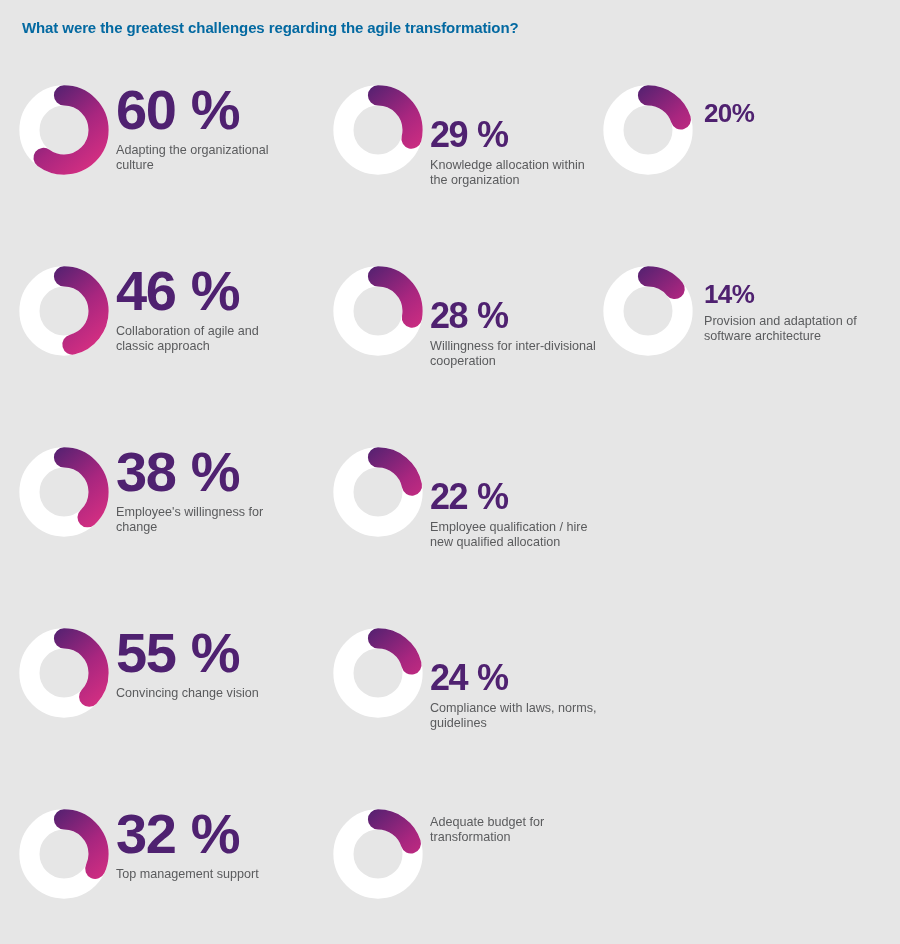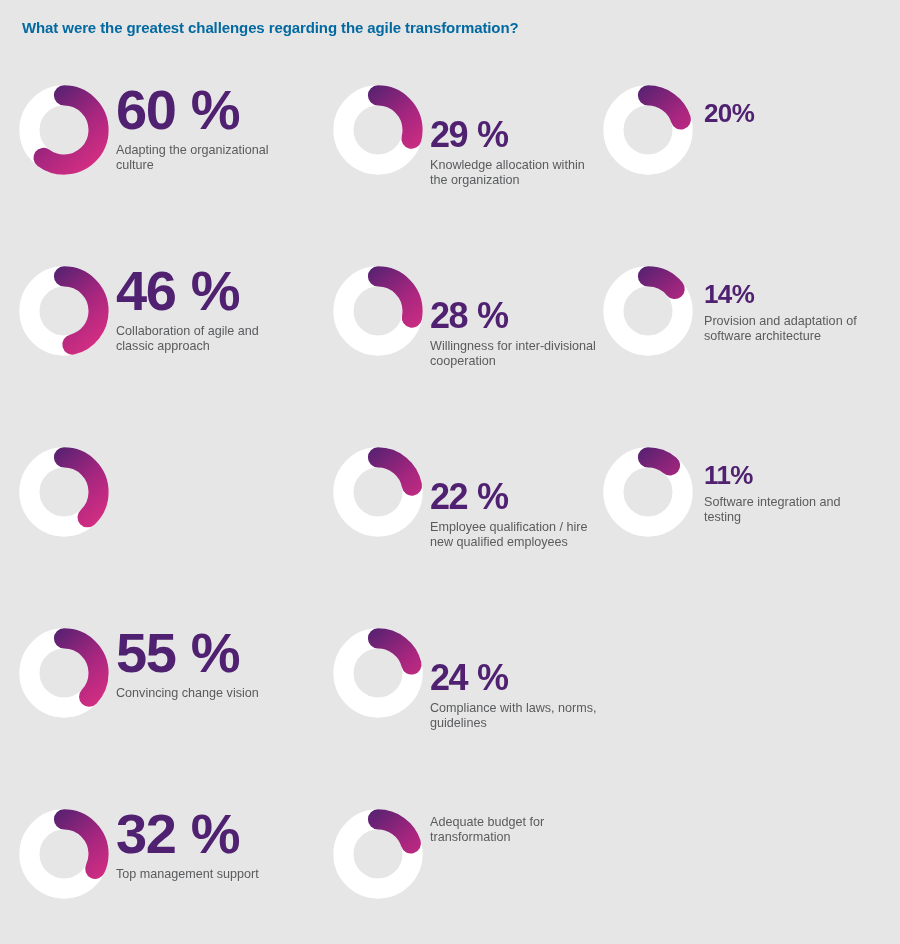--- a/index.html
+++ b/index.html
@@ -217,53 +217,40 @@
           <defs>
             <linearGradient id="g2_0" x1="0" y1="1" x2="1" y2="0.15">
               <stop offset="0" stop-color="#d62f82"></stop>
               <stop offset="0.45" stop-color="#a8267f"></stop>
               <stop offset="1" stop-color="#4f2170"></stop>
             </linearGradient>
           </defs>
           <circle cx="50" cy="50" r="36" fill="none" stroke="#ffffff" stroke-width="21"></circle>
           <circle cx="50" cy="50" r="36" fill="none" stroke="url(#g2_0)" stroke-width="21" stroke-linecap="round" stroke-dasharray="85.95397500221674 140.24069605624837" transform="rotate(-90 50 50)"></circle>
         </svg>
+        <div class="textblock">
+          <div class="pct"><span>38</span><span class="sym"> %</span></div>
+          <div class="desc">Employee's willingness for change</div>
+        </div>
       </div>
       <div class="cell c1">
         <svg class="donut" viewBox="0 0 100 100">
           <defs>
             <linearGradient id="g2_1" x1="0" y1="1" x2="1" y2="0.15">
               <stop offset="0" stop-color="#d62f82"></stop>
               <stop offset="0.45" stop-color="#a8267f"></stop>
               <stop offset="1" stop-color="#4f2170"></stop>
             </linearGradient>
           </defs>
           <circle cx="50" cy="50" r="36" fill="none" stroke="#ffffff" stroke-width="21"></circle>
           <circle cx="50" cy="50" r="36" fill="none" stroke="url(#g2_1)" stroke-width="21" stroke-linecap="round" stroke-dasharray="49.762827632862326 176.43184342560278" transform="rotate(-90 50 50)"></circle>
         </svg>
         <div class="textblock">
           <div class="pct"><span>22</span><span class="sym"> %</span></div>
-          <div class="desc">Employee qualification / hire new qualified employees</div>
-        </div>
-      </div>
-      <div class="cell c2">
-        <svg class="donut" viewBox="0 0 100 100">
-          <defs>
-            <linearGradient id="g2_2" x1="0" y1="1" x2="1" y2="0.15">
-              <stop offset="0" stop-color="#d62f82"></stop>
-              <stop offset="0.45" stop-color="#a8267f"></stop>
-              <stop offset="1" stop-color="#4f2170"></stop>
-            </linearGradient>
-          </defs>
-          <circle cx="50" cy="50" r="36" fill="none" stroke="#ffffff" stroke-width="21"></circle>
-          <circle cx="50" cy="50" r="36" fill="none" stroke="url(#g2_2)" stroke-width="21" stroke-linecap="round" stroke-dasharray="24.881413816431163 201.31325724203396" transform="rotate(-90 50 50)"></circle>
-        </svg>
-        <div class="textblock">
-          <div class="pct"><span>11</span><span class="sym">%</span></div>
-          <div class="desc">Software integration and testing</div>
+          <div class="desc">Employee qualification / hire new qualified allocation</div>
         </div>
       </div>
     </div>
     <div class="row">
       <div class="cell c0">
         <svg class="donut" viewBox="0 0 100 100">
           <defs>
             <linearGradient id="g3_0" x1="0" y1="1" x2="1" y2="0.15">
               <stop offset="0" stop-color="#d62f82"></stop>
               <stop offset="0.45" stop-color="#a8267f"></stop>

